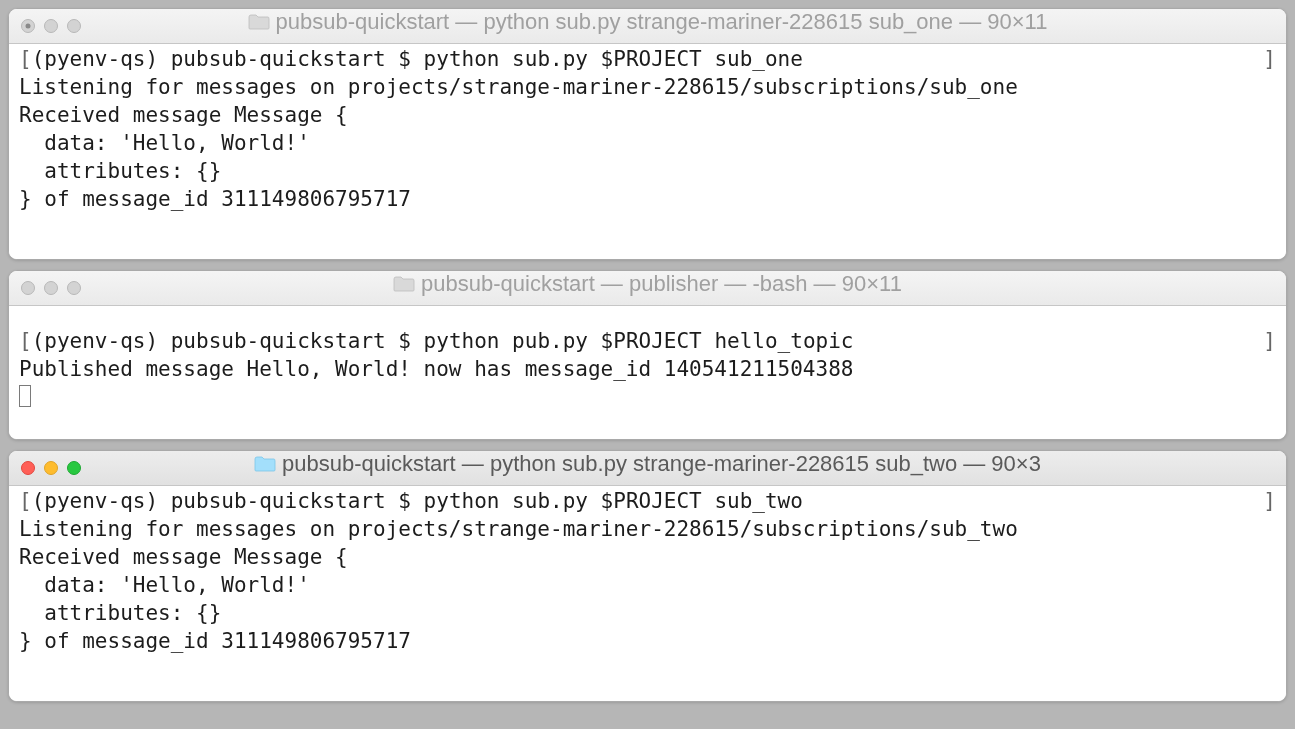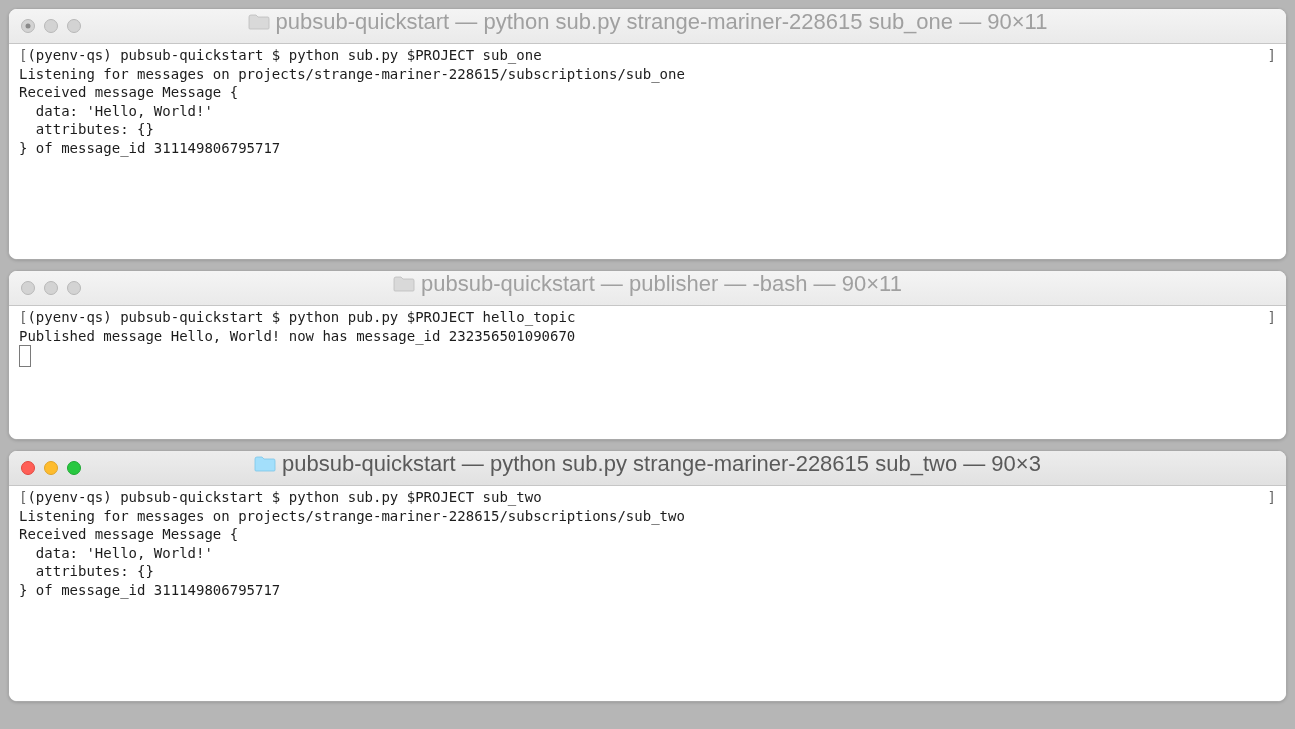--- a/index.html
+++ b/index.html
@@ -76,21 +76,21 @@
       white-space: nowrap;
     }
     .titlebar.inactive .title-text { color: #a0a0a0; }
     .folder-icon {
       width: 22px; height: 16px;
       display: inline-block;
     }
     .terminal-body {
       background: #fff;
       padding: 2px 10px 10px 10px;
-      font-size: 14px;
+      font-size: 21px;
       line-height: 1.33;
       color: #1c1c1c;
       flex: 1;
       white-space: pre;
       font-family: "SF Mono", "Menlo", "Monaco", monospace;
       overflow: hidden;
     }
     .prompt-line {
       position: relative;
     }
@@ -103,21 +103,21 @@
       color: #666;
     }
     .cursor-box {
       display: inline-block;
       width: 12px;
       height: 22px;
       border: 1.5px solid #7a7a7a;
       vertical-align: -3px;
     }
     .w1 { height: 252px; }
-    .w2 { height: 170px; }
+    .w2 { height: 170px; gap: 20px; }
     .w3 { height: 252px; }
   </style>
 </head>
 <body>
 
 <div class="window w1">
   <div class="titlebar inactive">
     <div class="traffic-lights">
       <span class="light inactive-dot"></span>
       <span class="light inactive"></span>
@@ -144,21 +144,21 @@
     </div>
     <div class="title-center">
       <span class="folder-icon">
         <svg viewBox="0 0 22 16">
             <path d="M1 3 Q1 1 3 1 L8 1 L10 3 L20 3 Q21 3 21 5 L21 14 Q21 15 20 15 L2 15 Q1 15 1 14 Z" fill="#d9d9d9" stroke="#bcbcbc" stroke-width="0.8"></path>
           </svg>
       </span>
       <span class="title-text">pubsub-quickstart — publisher — -bash — 90×11</span>
     </div>
   </div>
-  <div class="terminal-body"><div class="prompt-line"><span class="bracket-open">[</span><span>(pyenv-qs) pubsub-quickstart $ python pub.py $PROJECT hello_topic</span><span class="bracket-close">]</span></div><div>Published message Hello, World! now has message_id 232356501090670</div><div><span class="cursor-box"></span></div></div>
+  <div class="terminal-body"><div class="prompt-line"><span class="bracket-open">[</span><span>(pyenv-qs) pubsub-quickstart $ python pub.py $PROJECT hello_topic</span><span class="bracket-close">]</span></div><div>Published message Hello, World! now has message_id 140541211504388</div><div><span class="cursor-box"></span></div></div>
 </div>
 
 <div class="window w3">
   <div class="titlebar">
     <div class="traffic-lights">
       <span class="light red"></span>
       <span class="light yellow"></span>
       <span class="light green"></span>
     </div>
     <div class="title-center">

